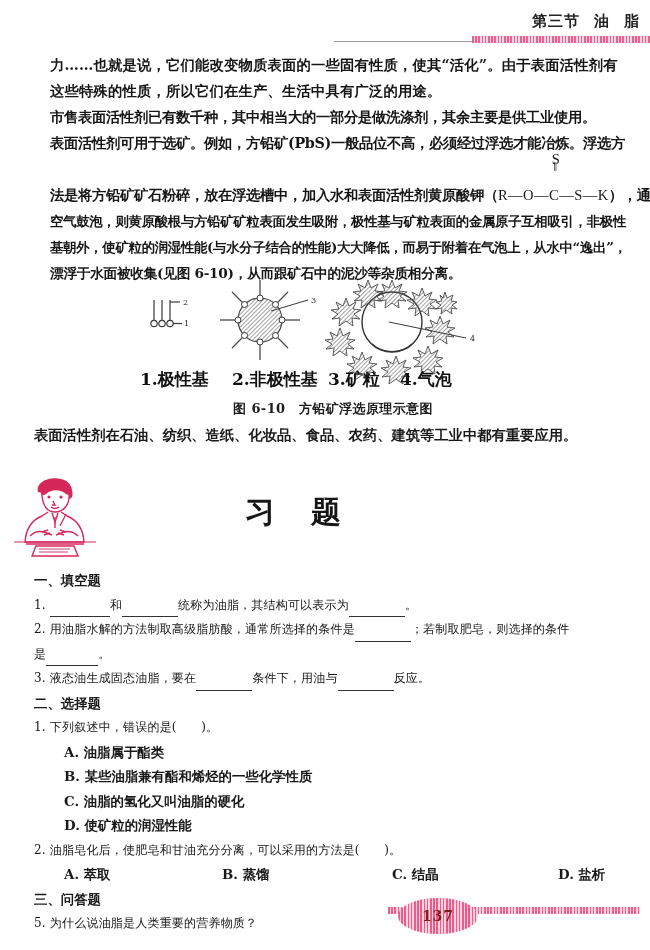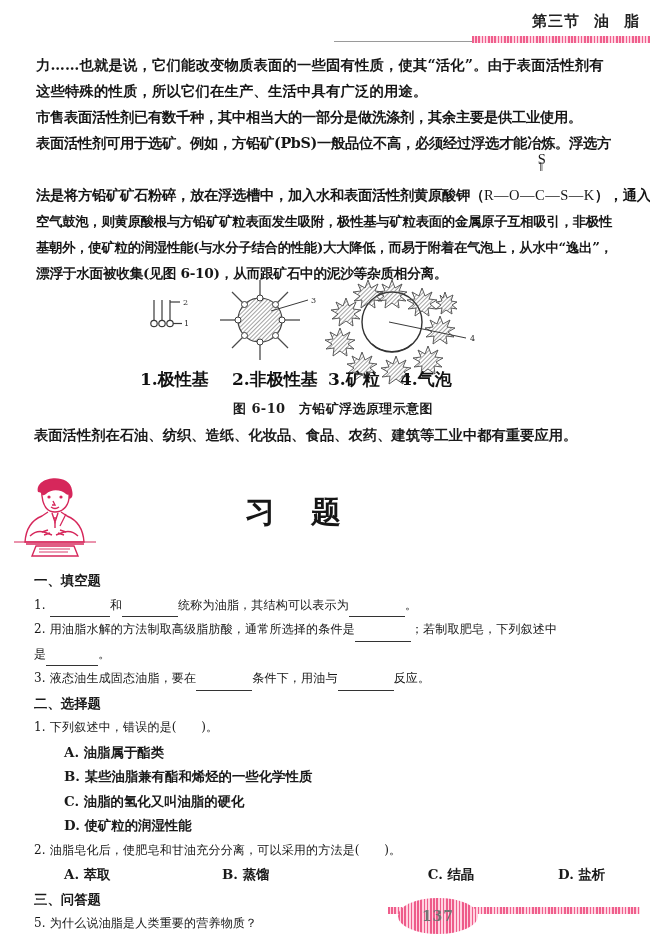--- a/index.html
+++ b/index.html
@@ -25,21 +25,21 @@
   .header-rule {
     position:absolute; left:322px; top:41px; width:140px; height:1px;
     background:#9a9a9a;
   }
   .header-stripe {
     position:absolute; left:460px; top:36px; width:178px; height:7px;
     background:repeating-linear-gradient(90deg,#ef5f8c 0 1.6px,#ffd4e2 1.6px 3.2px);
   }
 
   
-  .body-text { position:absolute; left:36px; top:52px; width:584px; }
+  .body-text { position:absolute; left:50px; top:52px; width:584px; }
   .p-line {
     font-size:14.3px; line-height:26px;
     letter-spacing:0.2px;
     white-space:nowrap;
     font-family:"DejaVu Serif","Liberation Serif",serif;
     font-weight:600;
     color:#161616;
   }
   .tight { letter-spacing:-0.3px; }
 
@@ -107,38 +107,38 @@
     display:inline-block; border-bottom:1px solid #333;
     vertical-align:bottom; height:14px;
   }
   .b60 { width:60px; }
   .b56 { width:56px; }
   .b52 { width:52px; }
   .opt-row { display:flex;gap:48px; }
   .opt-row span { display:inline-block; }
   .oc1 { width:110px; }
   .oc2 { width:122px; }
-  .oc3 { width:118px;text-align:center; }
+  .oc3 { width:118px; }
 
   
   .footer { position:absolute; left:0; bottom:0; width:650px; height:60px; }
   .footer-stripe {
     position:absolute; left:388px; bottom:36px; width:252px; height:7px;
     background:repeating-linear-gradient(90deg,#ef5f8c 0 1.6px,#ffd4e2 1.6px 3.2px);
   }
   .footer-ellipse {
     position:absolute; left:398px; bottom:16px; width:80px; height:36px;
     border-radius:50%;
     background:repeating-linear-gradient(90deg,#ee5b8a 0 1.6px,#ffd2e0 1.6px 3.2px);
   }
   .page-num {
     position:absolute; left:398px; bottom:16px; width:80px; height:36px;
     display:flex; align-items:center; justify-content:center;
     font-family:"DejaVu Serif","Liberation Serif",serif;
-    font-size:14px; color:#737373; font-weight:600; letter-spacing:1px;
+    font-size:14px; color:#7f1d1d; font-weight:600; letter-spacing:1px;
   }
 </style>
 </head>
 <body>
 
 <div class="page">
 
   <div class="header">
     <div class="header-title">
       <span>第三节</span><span class="gap"></span><span>油</span><span class="gap"></span><span>脂</span>
@@ -273,21 +273,21 @@
 
   <div class="ex-block">
     <div class="ex-head">一、填空题</div>
 
     <div class="ex-line">
       <span>1.</span>
       <span class="blank b60"></span><span>和</span><span class="blank b56"></span><span>统称为油脂，其结构可以表示为</span><span class="blank b56"></span><span>。</span>
     </div>
 
     <div class="ex-line">
-      <span>2. 用油脂水解的方法制取高级脂肪酸，通常所选择的条件是</span><span class="blank b56"></span><span>；若制取肥皂，下列叙述中</span>
+      <span>2. 用油脂水解的方法制取高级脂肪酸，通常所选择的条件是</span><span class="blank b56"></span><span>；若制取肥皂，则选择的条件</span>
     </div>
     <div class="ex-line">
       <span>是</span><span class="blank b52"></span><span>。</span>
     </div>
 
     <div class="ex-line">
       <span>3. 液态油生成固态油脂，要在</span><span class="blank b56"></span><span>条件下，用油与</span><span class="blank b56"></span><span>反应。</span>
     </div>
 
     <div class="ex-head">二、选择题</div>

